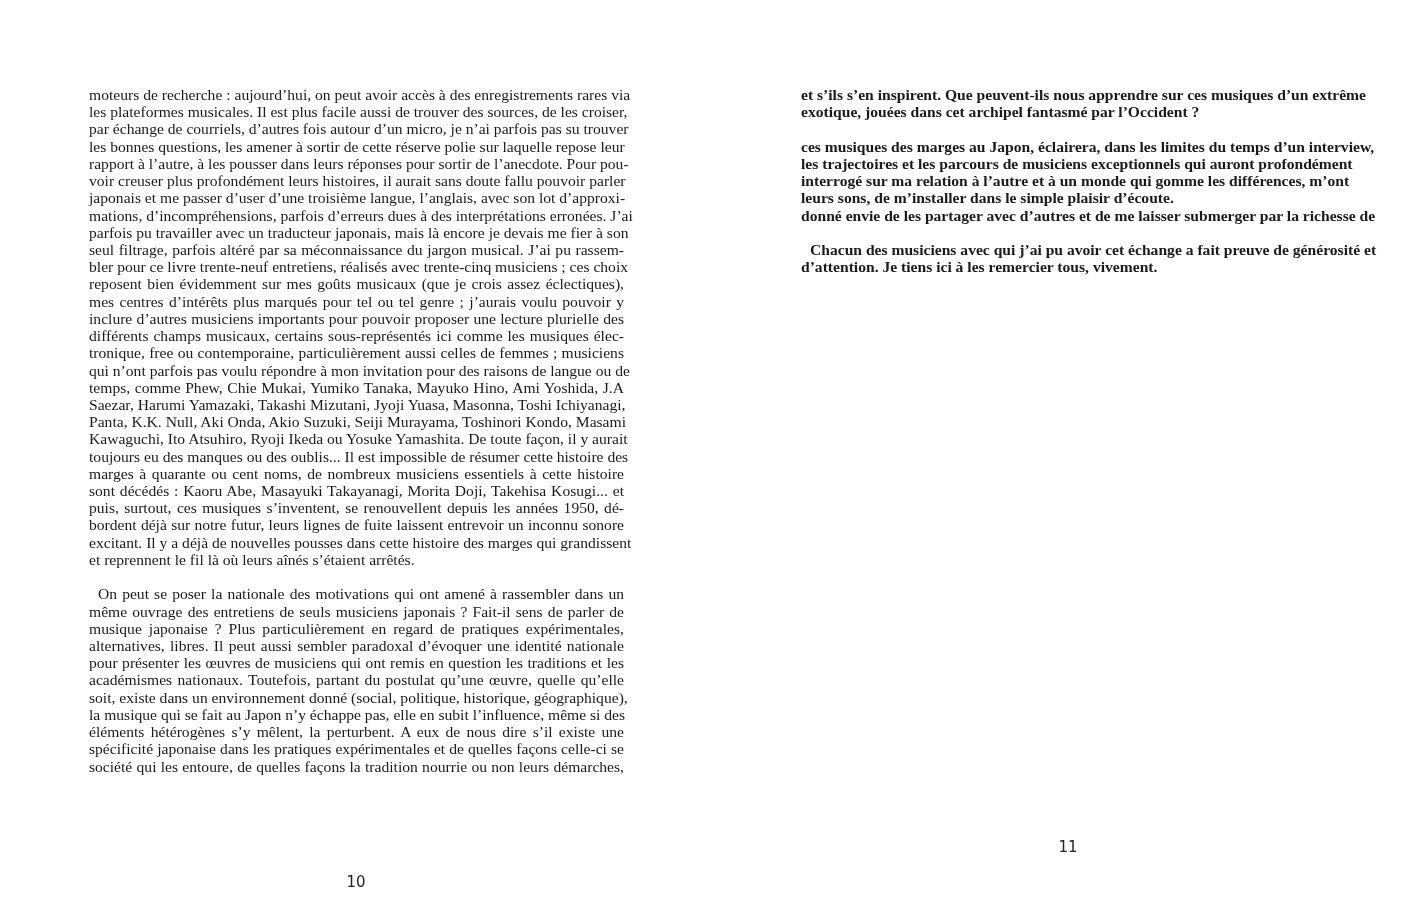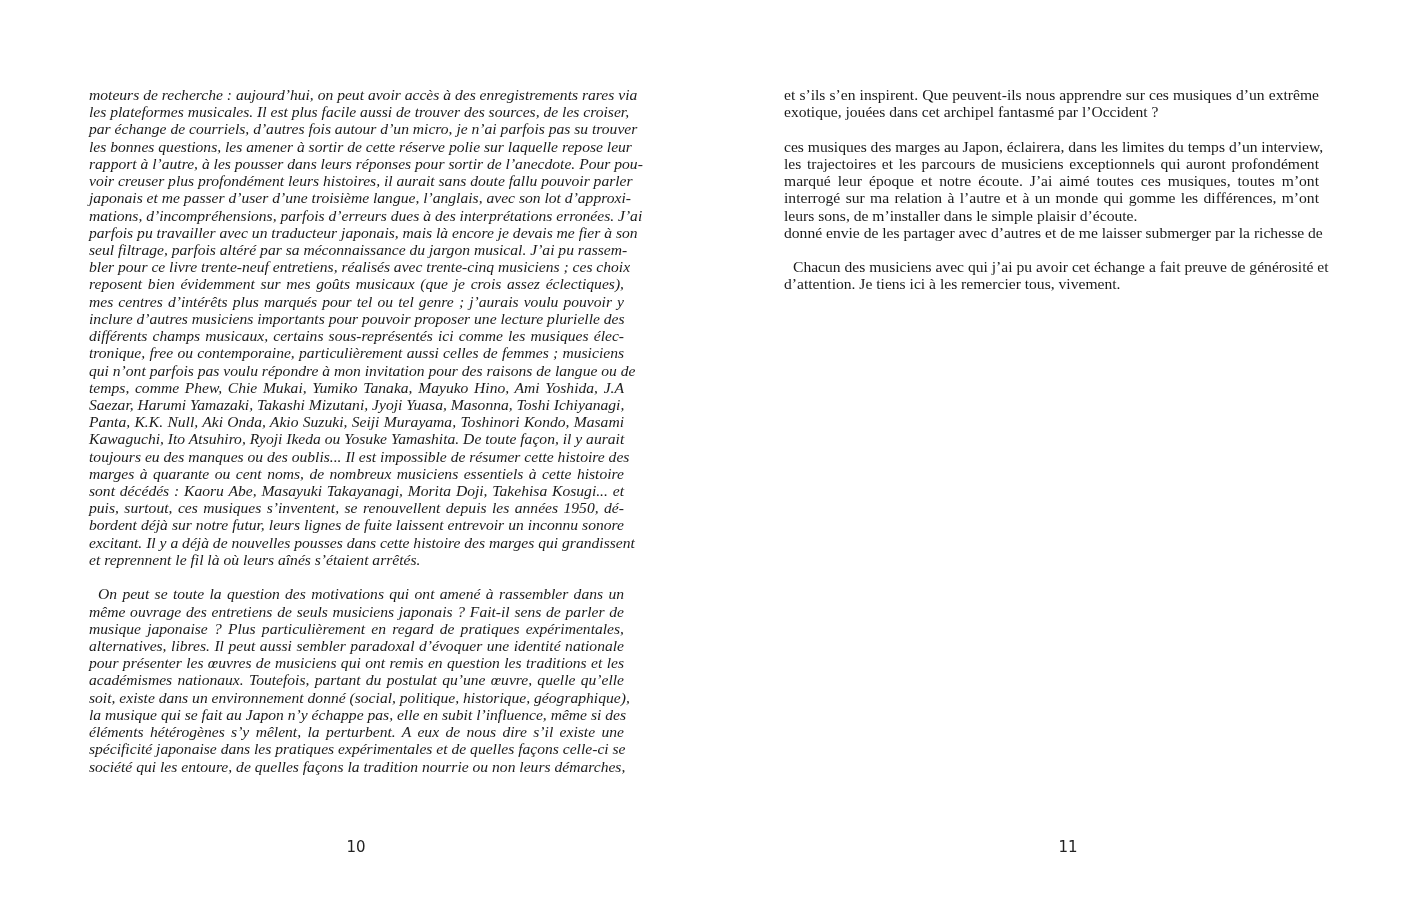--- a/index.html
+++ b/index.html
@@ -23,22 +23,22 @@
     }
     .page-left { left: 0; }
     .page-right { left: 712px; }
     .text-block {
       position: absolute;
       top: 86px;
       width: 535px;
       font-size: 15.6px;
       line-height: 17.22px;
     }
-    .page-left .text-block { left: 89px; font-style: italic; }
-    .page-right .text-block { left: 72px; }
+    .page-left .text-block { left: 89px; }
+    .page-right .text-block { left: 89px; font-weight: bold; }
     .line {
       display: block;
       height: 17.22px;
       white-space: nowrap;
       text-align: justify;
       text-align-last: justify;
       overflow: visible;
     }
     .line.last {
       text-align-last: left;
@@ -52,21 +52,21 @@
     }
     .page-number {
       position: absolute;
       top: 838px;
       width: 60px;
       text-align: center;
       font-family: "DejaVu Sans", "Liberation Sans", sans-serif;
       font-size: 15px;
       color: #222222;
     }
-    .page-left .page-number { left: 326px; }
+    .page-left .page-number { left: 326px; margin-top: 35px; }
     .page-right .page-number { left: 326px; }
   </style>
 </head>
 <body>
 
 <div class="page page-left">
   <div class="text-block">
       <div class="paragraph">
         <span class="line">moteurs de recherche : aujourd’hui, on peut avoir accès à des enregistrements rares via</span>
         <span class="line">les plateformes musicales. Il est plus facile aussi de trouver des sources, de les croiser,</span>
@@ -92,21 +92,21 @@
         <span class="line">toujours eu des manques ou des oublis... Il est impossible de résumer cette histoire des</span>
         <span class="line">marges à quarante ou cent noms, de nombreux musiciens essentiels à cette histoire</span>
         <span class="line">sont décédés : Kaoru Abe, Masayuki Takayanagi, Morita Doji, Takehisa Kosugi... et</span>
         <span class="line">puis, surtout, ces musiques s’inventent, se renouvellent depuis les années 1950, dé-</span>
         <span class="line">bordent déjà sur notre futur, leurs lignes de fuite laissent entrevoir un inconnu sonore</span>
         <span class="line">excitant. Il y a déjà de nouvelles pousses dans cette histoire des marges qui grandissent</span>
         <span class="line last">et reprennent le fil là où leurs aînés s’étaient arrêtés.</span>
       </div>
       <span class="blank"></span>
       <div class="paragraph">
-        <span class="line indent">On peut se toute la question des motivations qui ont amené à rassembler dans un</span>
+        <span class="line indent">On peut se poser la nationale des motivations qui ont amené à rassembler dans un</span>
         <span class="line">même ouvrage des entretiens de seuls musiciens japonais ? Fait-il sens de parler de</span>
         <span class="line">musique japonaise ? Plus particulièrement en regard de pratiques expérimentales,</span>
         <span class="line">alternatives, libres. Il peut aussi sembler paradoxal d’évoquer une identité nationale</span>
         <span class="line">pour présenter les œuvres de musiciens qui ont remis en question les traditions et les</span>
         <span class="line">académismes nationaux. Toutefois, partant du postulat qu’une œuvre, quelle qu’elle</span>
         <span class="line">soit, existe dans un environnement donné (social, politique, historique, géographique),</span>
         <span class="line">la musique qui se fait au Japon n’y échappe pas, elle en subit l’influence, même si des</span>
         <span class="line">éléments hétérogènes s’y mêlent, la perturbent. A eux de nous dire s’il existe une</span>
         <span class="line">spécificité japonaise dans les pratiques expérimentales et de quelles façons celle-ci se</span>
         <span class="line">société qui les entoure, de quelles façons la tradition nourrie ou non leurs démarches,</span>
@@ -118,21 +118,20 @@
 <div class="page page-right">
   <div class="text-block">
       <div class="paragraph">
         <span class="line">et s’ils s’en inspirent. Que peuvent-ils nous apprendre sur ces musiques d’un extrême</span>
         <span class="line last">exotique, jouées dans cet archipel fantasmé par l’Occident ?</span>
       </div>
       <span class="blank"></span>
       <div class="paragraph">
         <span class="line">ces musiques des marges au Japon, éclairera, dans les limites du temps d’un interview,</span>
         <span class="line">les trajectoires et les parcours de musiciens exceptionnels qui auront profondément</span>
-        <span class="line">marqué leur époque et notre écoute. J’ai aimé toutes ces musiques, toutes m’ont</span>
         <span class="line">interrogé sur ma relation à l’autre et à un monde qui gomme les différences, m’ont</span>
         <span class="line last">leurs sons, de m’installer dans le simple plaisir d’écoute.</span>
         <span class="line">donné envie de les partager avec d’autres et de me laisser submerger par la richesse de</span>
       </div>
       <span class="blank"></span>
       <div class="paragraph">
         <span class="line indent">Chacun des musiciens avec qui j’ai pu avoir cet échange a fait preuve de générosité et</span>
         <span class="line last">d’attention. Je tiens ici à les remercier tous, vivement.</span>
       </div>
     </div>

